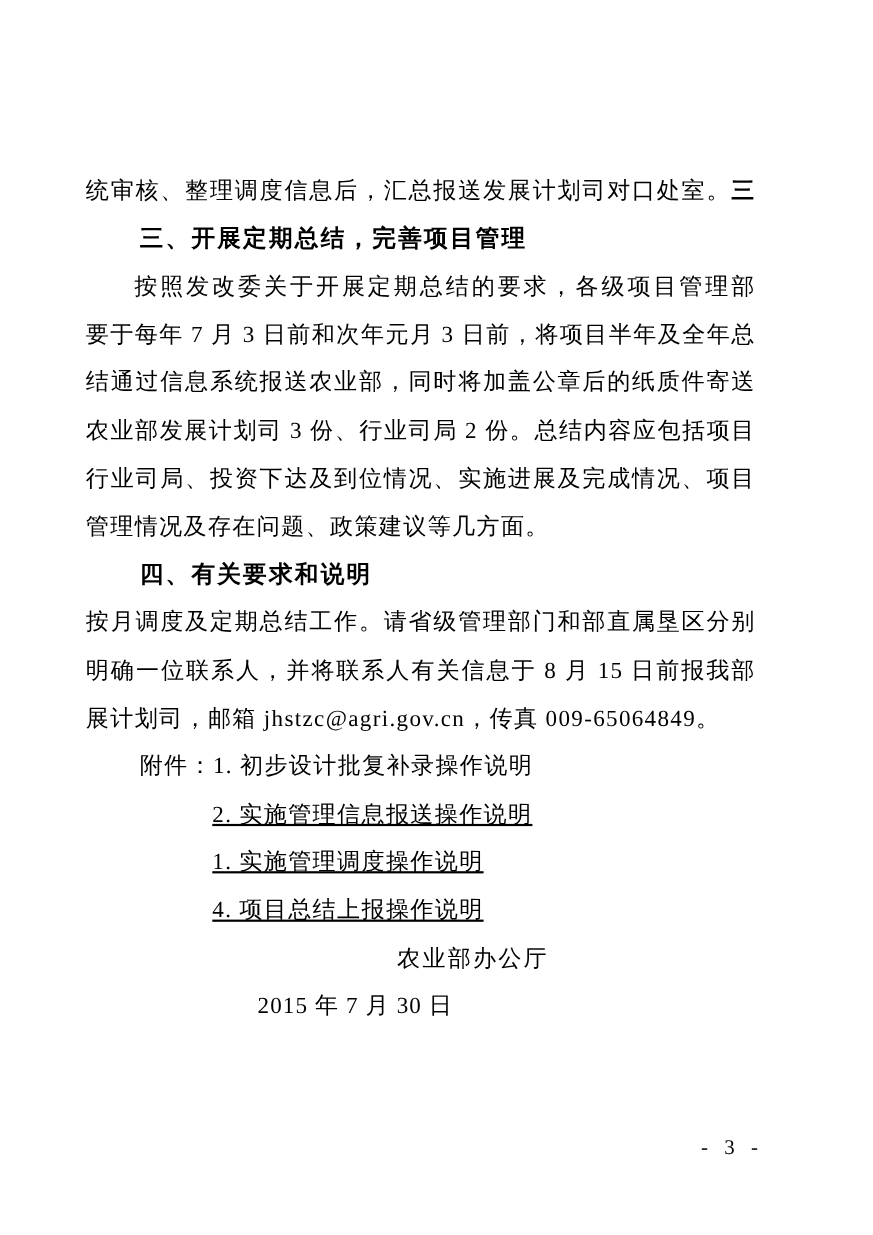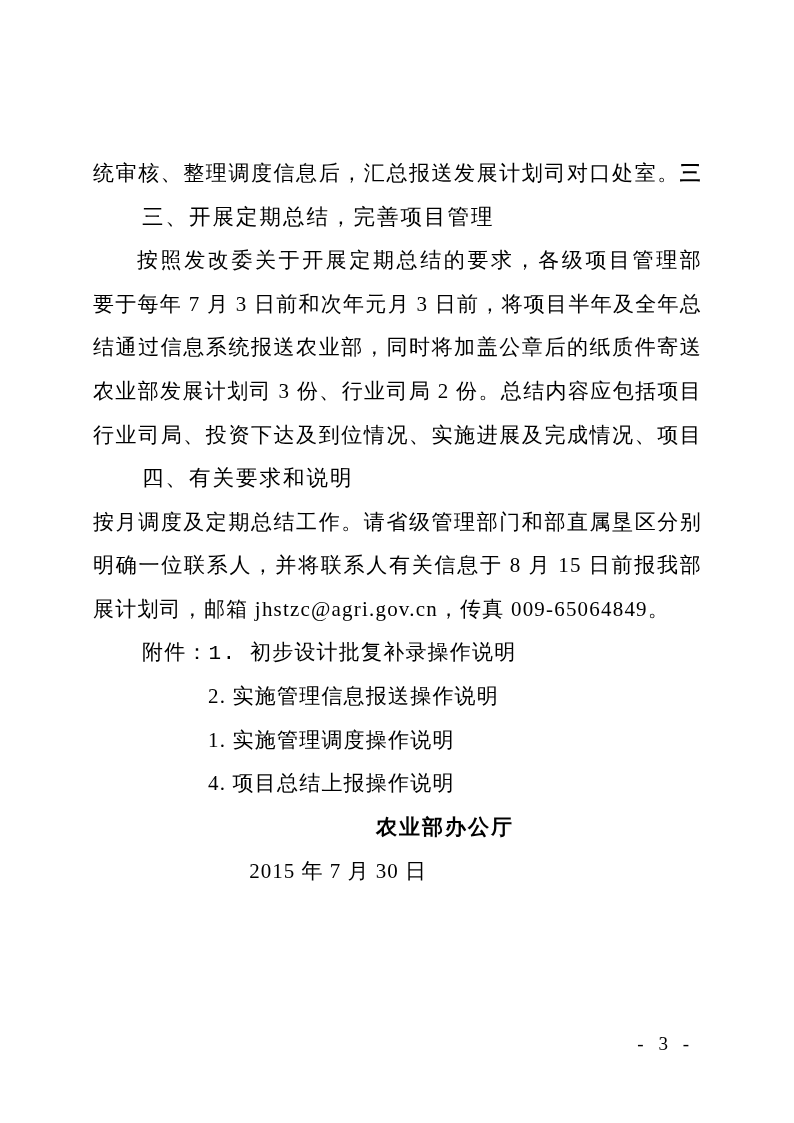--- a/index.html
+++ b/index.html
@@ -8,50 +8,50 @@
     background: #ffffff;
     overflow: hidden;
   }
   body {
     position: relative;
     font-family: "Liberation Serif", "DejaVu Serif", serif;
     color: #000000;
   }
   .content {
     position: absolute;
-    top: 152px; left: 93px;
+    top: 152px; left: 78px;
     width: 609px;
   }
   .ln {
     height: 43.6px;
     line-height: 43.6px;
     font-size: 21px;
     letter-spacing: 1.2px;
     overflow: hidden;
     white-space: nowrap;
     font-weight: normal;
   }
   
   .just {
     white-space: normal;
     text-align: justify;
     text-align-last: justify;
   }
   .ind { text-indent: 44px; }
   .head {
     font-family: "Liberation Sans", "DejaVu Sans", sans-serif;
-    font-weight: normal;
+    font-weight: bold;
     letter-spacing: 2px;
     text-indent: 49px;
     font-size: 21.5px;
   }
   .bseg { font-weight: bold; }
-  .att-first { text-indent: 49px; font-family: Liberation Mono, monospace; }
-  .att-item { padding-left: 115px; }
-  .sig  { text-align: right; padding-right: 188px; letter-spacing: 2px; font-weight: bold; }
+  .att-first { text-indent: 49px; }
+  .att-item { padding-left: 115px; text-decoration: underline; }
+  .sig  { text-align: right; padding-right: 188px; letter-spacing: 2px; }
   .date { text-align: center; padding-right: 119px; letter-spacing: 1px; }
   .pagenum {
     position: absolute;
     top: 1031px;
     right: 100px;
     font-size: 19px;
     letter-spacing: 5px;
     line-height: 26px;
   }
 </style>
@@ -63,20 +63,21 @@
   <p class="ln just"><span>统审核、整理调度信息后，汇总报送发展计划司对口处室。</span><span class="bseg">三</span></p>
 
 
   <h2 class="ln head">三、开展定期总结，完善项目管理</h2>
 
   <p class="ln just ind">按照发改委关于开展定期总结的要求，各级项目管理部门，</p>
   <p class="ln just">要于每年 7 月 3 日前和次年元月 3 日前，将项目半年及全年总</p>
   <p class="ln just">结通过信息系统报送农业部，同时将加盖公章后的纸质件寄送</p>
   <p class="ln just">农业部发展计划司 3 份、行业司局 2 份。总结内容应包括项目</p>
   <p class="ln just">行业司局、投资下达及到位情况、实施进展及完成情况、项目</p>
+  <p class="ln">管理情况及存在问题、政策建议等几方面。</p>
 
   <h2 class="ln head">四、有关要求和说明</h2>
 
   <p class="ln just">按月调度及定期总结工作。请省级管理部门和部直属垦区分别</p>
   <p class="ln just">明确一位联系人，并将联系人有关信息于 8 月 15 日前报我部发</p>
   <p class="ln">展计划司，邮箱 jhstzc@agri.gov.cn，传真 009-65064849。</p>
 
   <p class="ln att-first"><span>附件：</span><span>1. 初步设计批复补录操作说明</span></p>
   <p class="ln att-item">2. 实施管理信息报送操作说明</p>
   <p class="ln att-item">1. 实施管理调度操作说明</p>

